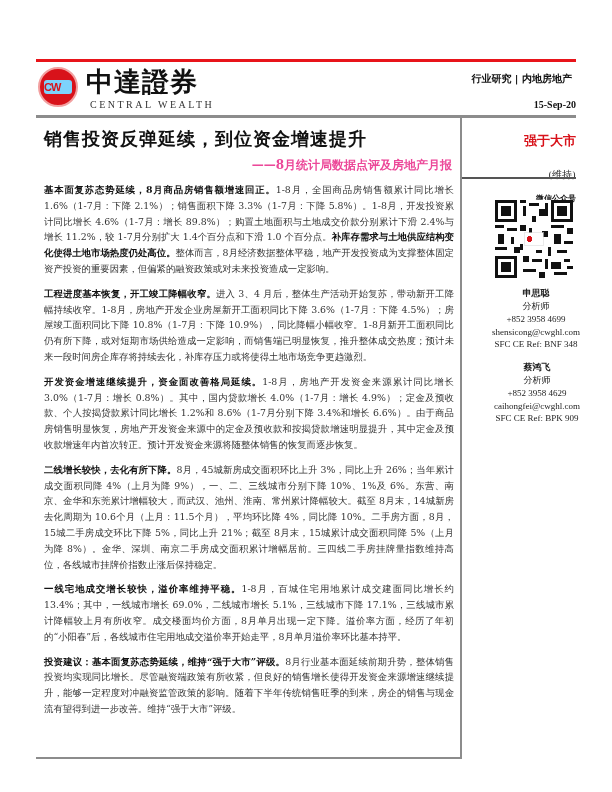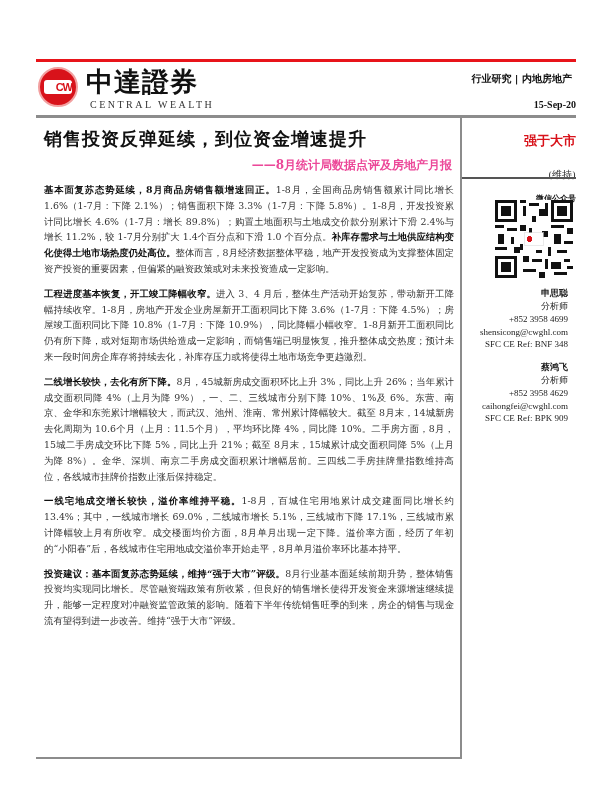--- a/index.html
+++ b/index.html
@@ -2,38 +2,38 @@
 <html><head>
 <meta charset="utf-8">
 <style>
   html, body { margin: 0; padding: 0; background: #ffffff; }
   body { width: 612px; height: 792px; position: relative; overflow: hidden;
          font-family: "DejaVu Serif", "Liberation Serif", serif; color: #222; }
   .topline { position: absolute; left: 36px; top: 59px; width: 540px; height: 3px; background: #e8141a; }
   .logo { position: absolute; left: 38px; top: 67px; width: 40px; height: 40px; border-radius: 50%;
           background: #d8121a; border: 2px solid #f2a0a0; box-sizing: border-box;
           display: flex; align-items: center; justify-content: center; }
-  .logo-inner { width: 28px; height: 14px; background: #ffffff; border-radius: 3px; color: #d8121a;
-                font: bold 11px "Liberation Sans", sans-serif; text-align: right; line-height: 14px; letter-spacing: -1px; }
+  .logo-inner { width: 28px; height: 14px; background: #7dd3fc; border-radius: 3px; color: #d8121a;
+                font: bold 11px "Liberation Sans", sans-serif; text-align: left; line-height: 14px; letter-spacing: -1px; }
   .brand-cn { position: absolute; left: 86px; top: 64px; font: bold 27px "DejaVu Serif", serif; color: #111; letter-spacing: 1px; }
   .brand-en { position: absolute; left: 90px; top: 99px; font: 10px "Liberation Serif", serif; color: #333; letter-spacing: 2.5px; }
   .hdr-cat { position: absolute; right: 40px; top: 72px; font: bold 10px "DejaVu Serif", serif; color: #111; }
   .hdr-date { position: absolute; right: 36px; top: 99px; font: bold 10px "Liberation Serif", serif; color: #111; }
   .grayline { position: absolute; left: 36px; top: 115px; width: 540px; height: 3px; background: #8c8c8c; }
   .vline { position: absolute; left: 460px; top: 118px; width: 2px; height: 640px; background: #8c8c8c; }
   .bottomline { position: absolute; left: 36px; top: 757px; width: 426px; height: 2px; background: #8c8c8c; }
   .title { position: absolute; left: 44px; top: 127px; font: bold 18px "DejaVu Serif", serif; color: #111; letter-spacing: 1px; }
   .subtitle { position: absolute; right: 160px; top: 157px; font: bold 12px "DejaVu Serif", serif; color: #ec4899; }
   .rating { position: absolute; right: 36px; top: 132px; font: bold 13px "DejaVu Serif", serif; color: #d8121a; }
   .rating-sub { position: absolute; right: 36px; top: 155px; font: 10px "DejaVu Serif", serif; color: #333; margin-top: 13px; }
   .side-line { position: absolute; left: 462px; top: 177px; width: 114px; height: 2px; background: #555; }
   .wechat { position: absolute; right: 36px; top: 193px; font: bold 8px "DejaVu Serif", serif; color: #111; }
   .qr { position: absolute; left: 495px; top: 200px; width: 78px; height: 78px; background: #fff; }
   .qr svg { width: 78px; height: 78px; }
-  .analyst { position: absolute; right: 44px; text-align: right; font: 9px "Liberation Serif", serif; color: #222; line-height: 12.5px; }
+  .analyst { position: absolute; right: 32px; text-align: center; font: 9px "Liberation Serif", serif; color: #222; line-height: 12.5px; }
   .analyst .nm { font: bold 9px "DejaVu Serif", serif; }
   .analyst .role { font: 9px "DejaVu Serif", serif; }
   .body { position: absolute; left: 44px; top: 182px; width: 410px; font: 9.4px "DejaVu Serif", serif; color: #333; }
   .para { margin: 0 0 9px 0; line-height: 15.8px; text-align: justify; }
   .para b { color: #111; font-weight: bold; }
 </style>
 </head>
 <body>
 
 <div class="topline"></div>
@@ -123,20 +123,23 @@
 </div>
 
 <div class="body">
   <p class="para">
     <b>基本面复苏态势延续，8月商品房销售额增速回正。</b><span>1-8月，全国商品房销售额累计同比增长 1.6%（1-7月：下降 2.1%）；销售面积下降 3.3%（1-7月：下降 5.8%）。1-8月，开发投资累计同比增长 4.6%（1-7月：增长 89.8%）；购置土地面积与土地成交价款分别累计下滑 2.4%与增长 11.2%，较 1-7月分别扩大 1.4个百分点和下滑 1.0 个百分点。</span><b>补库存需求与土地供应结构变化使得土地市场热度仍处高位。</b><span>整体而言，8月经济数据整体平稳，地产开发投资成为支撑整体固定资产投资的重要因素，但偏紧的融资政策或对未来投资造成一定影响。</span>
   </p>
   <p class="para">
     <b>工程进度基本恢复，开工竣工降幅收窄。</b><span>进入 3、4 月后，整体生产活动开始复苏，带动新开工降幅持续收窄。1-8月，房地产开发企业房屋新开工面积同比下降 3.6%（1-7月：下降 4.5%）；房屋竣工面积同比下降 10.8%（1-7月：下降 10.9%），同比降幅小幅收窄。1-8月新开工面积同比仍有所下降，或对短期市场供给造成一定影响，而销售端已明显恢复，推升整体成交热度；预计未来一段时间房企库存将持续去化，补库存压力或将使得土地市场竞争更趋激烈。</span>
   </p>
   <p class="para">
+    <b>开发资金增速继续提升，资金面改善格局延续。</b><span>1-8月，房地产开发资金来源累计同比增长 3.0%（1-7月：增长 0.8%）。其中，国内贷款增长 4.0%（1-7月：增长 4.9%）；定金及预收款、个人按揭贷款累计同比增长 1.2%和 8.6%（1-7月分别下降 3.4%和增长 6.6%）。由于商品房销售明显恢复，房地产开发资金来源中的定金及预收款和按揭贷款增速明显提升，其中定金及预收款增速年内首次转正。预计开发资金来源将随整体销售的恢复而逐步恢复。</span>
+  </p>
+  <p class="para">
     <b>二线增长较快，去化有所下降。</b><span>8月，45城新房成交面积环比上升 3%，同比上升 26%；当年累计成交面积同降 4%（上月为降 9%），一、二、三线城市分别下降 10%、1%及 6%。东营、南京、金华和东莞累计增幅较大，而武汉、池州、淮南、常州累计降幅较大。截至 8月末，14城新房去化周期为 10.6个月（上月：11.5个月），平均环比降 4%，同比降 10%。二手房方面，8月，15城二手房成交环比下降 5%，同比上升 21%；截至 8月末，15城累计成交面积同降 5%（上月为降 8%）。金华、深圳、南京二手房成交面积累计增幅居前。三四线二手房挂牌量指数维持高位，各线城市挂牌价指数止涨后保持稳定。</span>
   </p>
   <p class="para">
     <b>一线宅地成交增长较快，溢价率维持平稳。</b><span>1-8月，百城住宅用地累计成交建面同比增长约 13.4%；其中，一线城市增长 69.0%，二线城市增长 5.1%，三线城市下降 17.1%，三线城市累计降幅较上月有所收窄。成交楼面均价方面，8月单月出现一定下降。溢价率方面，经历了年初的“小阳春”后，各线城市住宅用地成交溢价率开始走平，8月单月溢价率环比基本持平。</span>
   </p>
   <p class="para">
     <b>投资建议：基本面复苏态势延续，维持“强于大市”评级。</b><span>8月行业基本面延续前期升势，整体销售投资均实现同比增长。尽管融资端政策有所收紧，但良好的销售增长使得开发资金来源增速继续提升，能够一定程度对冲融资监管政策的影响。随着下半年传统销售旺季的到来，房企的销售与现金流有望得到进一步改善。维持“强于大市”评级。</span>
   </p>
 </div>
 

